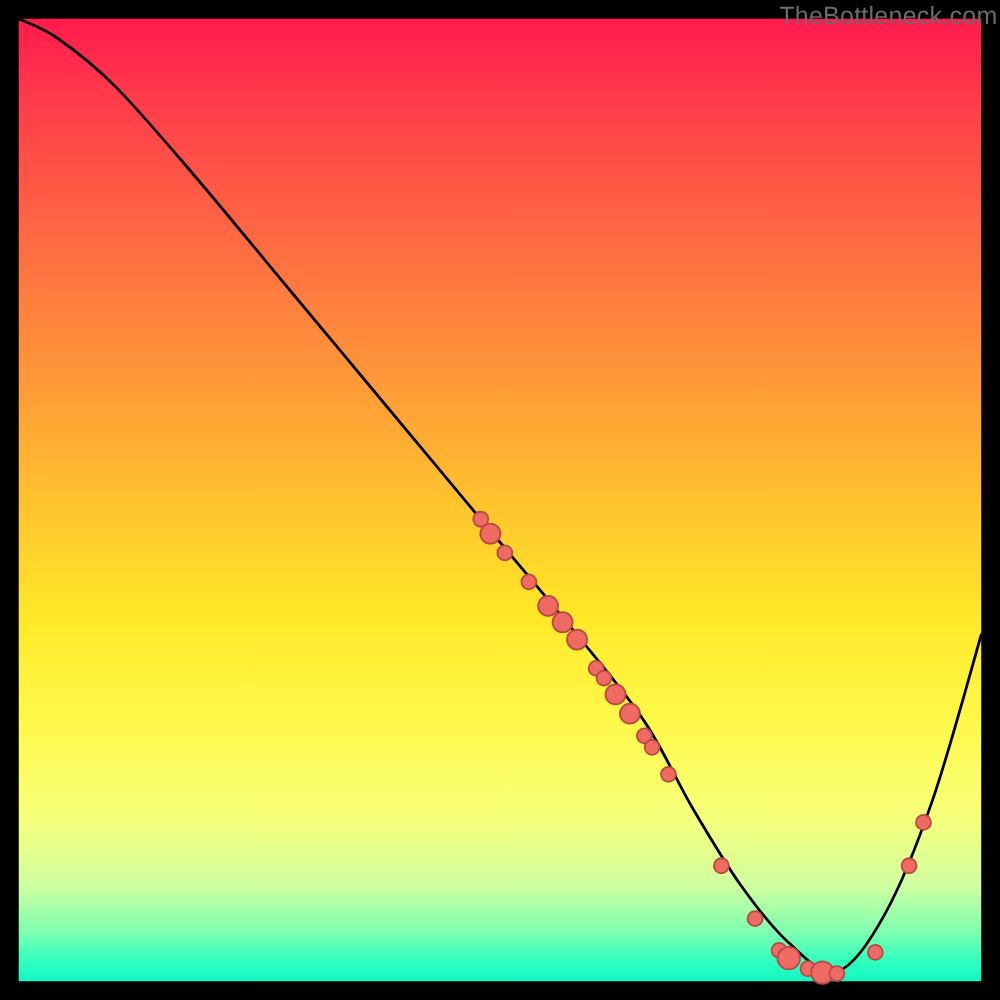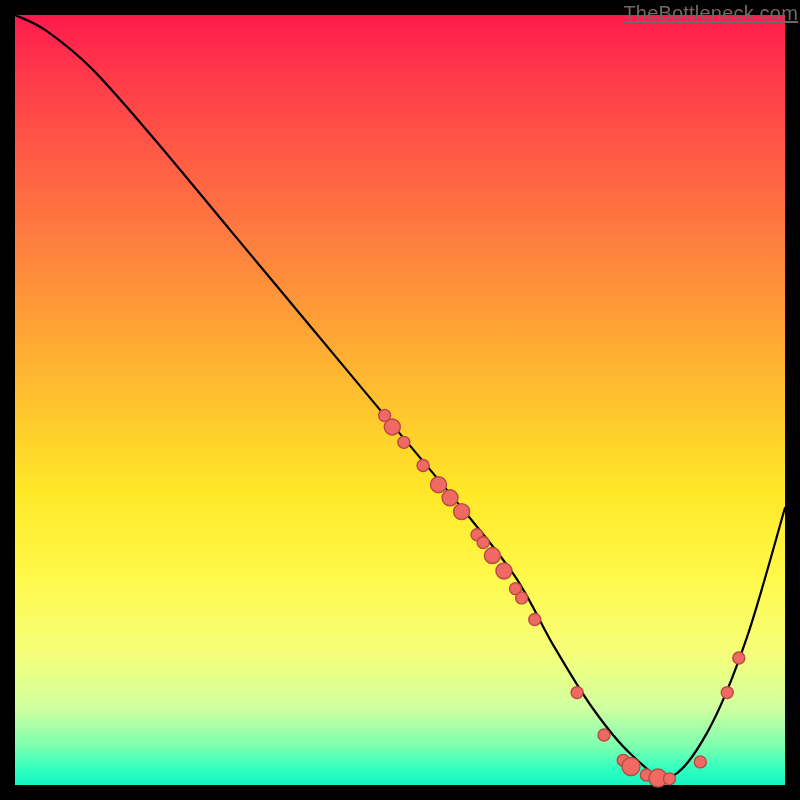--- a/index.html
+++ b/index.html
@@ -43,21 +43,20 @@
   }
   .watermark {
     position: absolute;
     top: 2px;
     right: 2px;
     color: #6b6b6b;
     font-size: 20px;
     font-weight: 500;
     user-select: none;
     letter-spacing: 0.2px;
-    text-decoration: underline;
   }
   svg.overlay {
     position: absolute;
     left: 15px;
     top: 15px;
     width: 770px;
     height: 770px;
     overflow: visible;
   }
   .curve {

